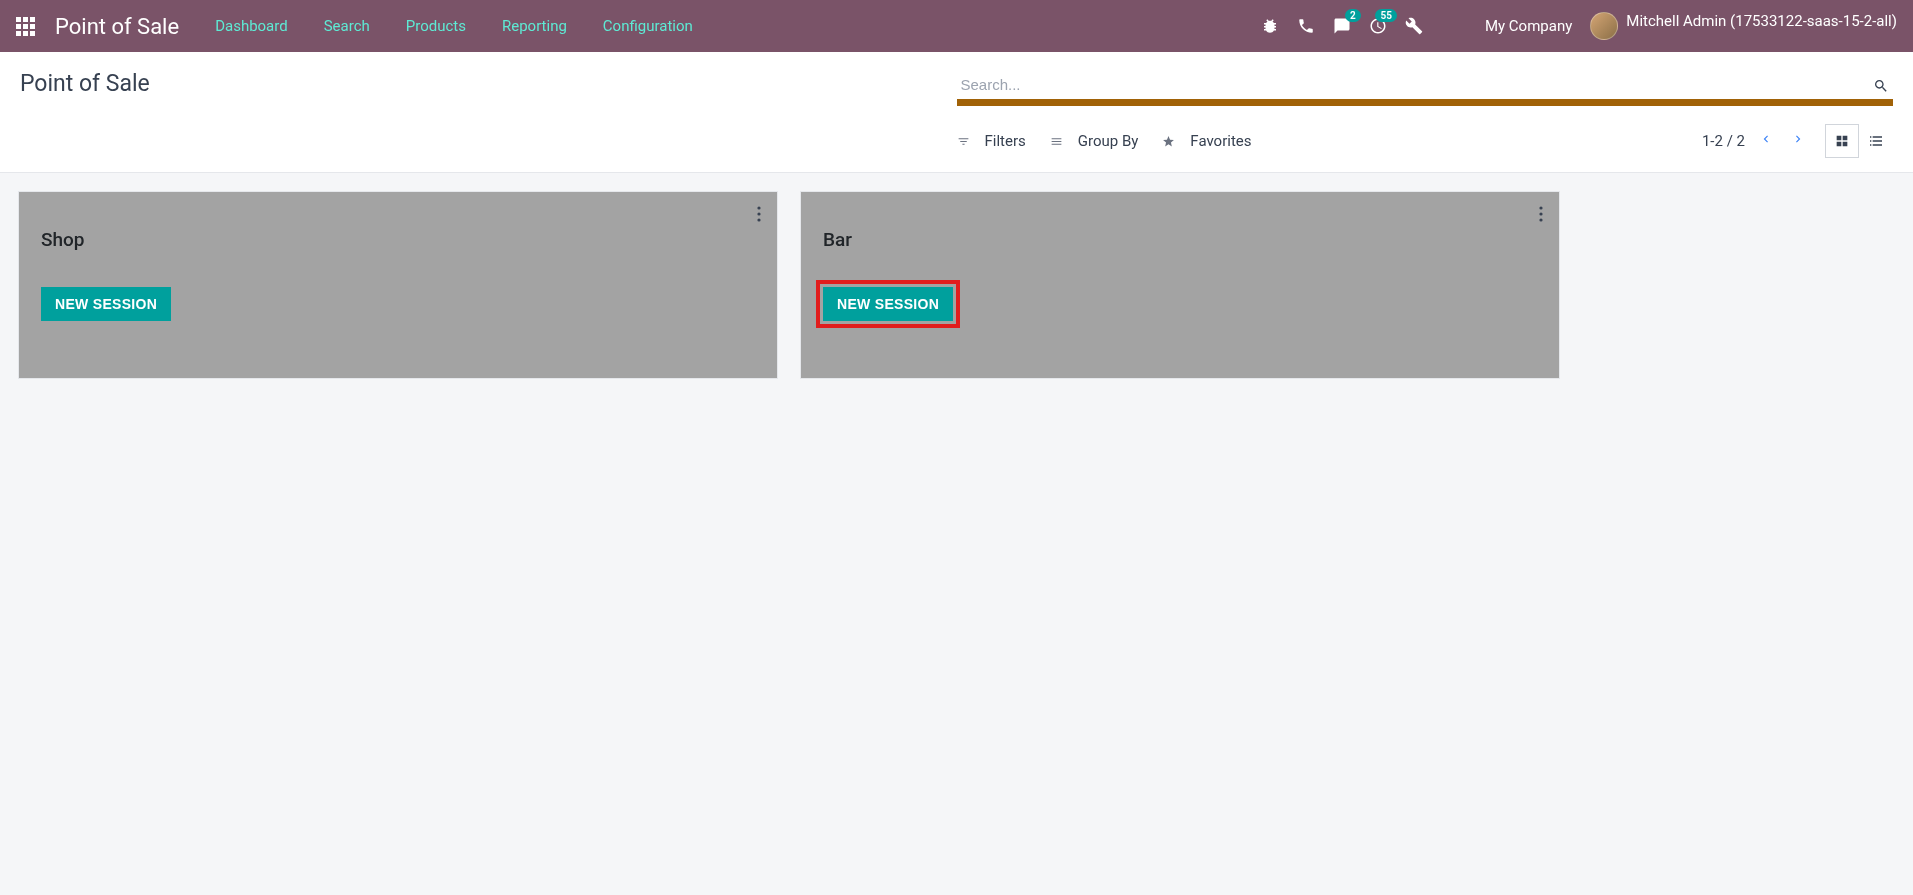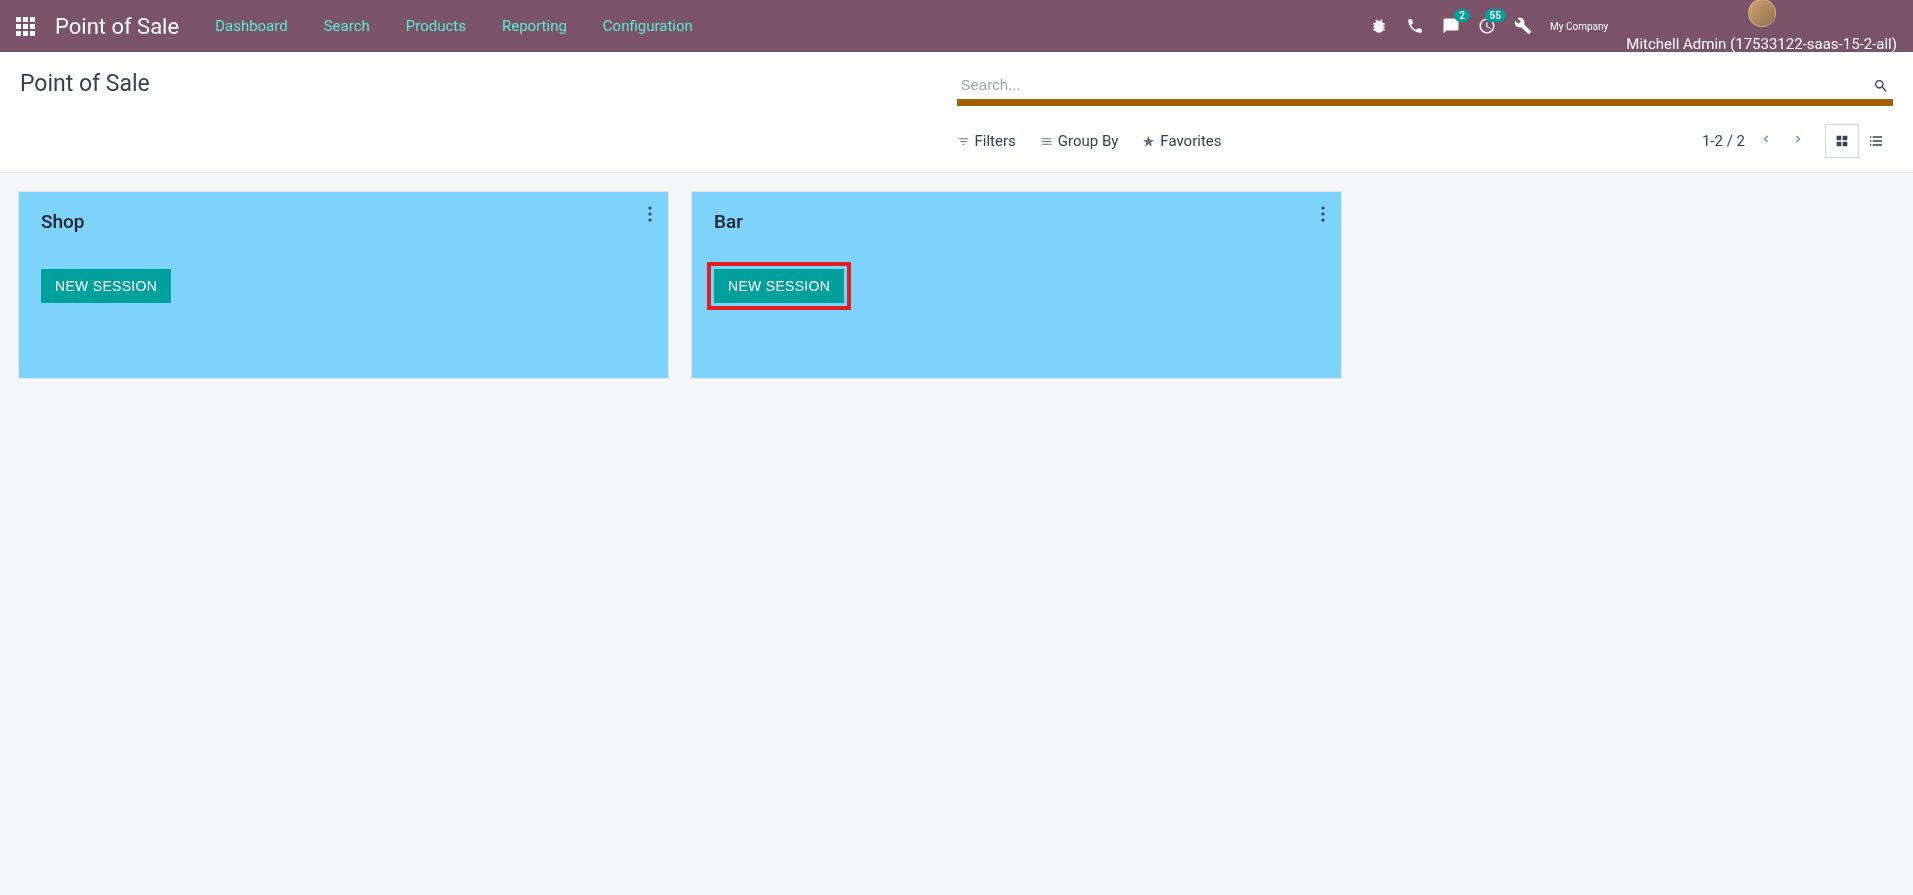--- a/index.html
+++ b/index.html
@@ -75,29 +75,28 @@
       background: #00a09d;
       color: white;
       font-size: 10px;
       font-weight: 600;
       padding: 1px 5px;
       border-radius: 10px;
       min-width: 16px;
       text-align: center;
     }
     .company-name {
-      font-size: 10px;
-      cursor: pointer;
+      font-size: 15px;
+      cursor: pointer;
+      margin-left: 44px;
     }
     .user-section {
       display: flex;
-      align-items: center;
       gap: 8px;
       cursor: pointer;
-      flex-direction: column;
     }
     .avatar {
       width: 28px;
       height: 28px;
       border-radius: 50%;
       background: linear-gradient(135deg, #d4a574 0%, #8b6f47 100%);
       border: 1px solid rgba(255,255,255,0.3);
     }
     .user-name {
       font-size: 15px;
@@ -154,21 +153,21 @@
     }
     .filter-buttons {
       display: flex;
       gap: 24px;
       flex: 0 0 50%;
       align-items: center;
     }
     .filter-btn {
       display: flex;
       align-items: center;
-      gap: 5px;
+      gap: 15px;
       font-size: 15px;
       color: #374151;
       cursor: pointer;
     }
     .filter-btn svg {
       width: 13px;
       height: 13px;
       fill: #6b7280;
     }
     .filter-right-group {
@@ -225,25 +224,25 @@
       height: 16px;
       fill: #374151;
     }
     
     .kanban-container {
       display: flex;
       gap: 22px;
       padding: 18px 18px;
     }
     .kanban-card {
-      background: #7dd3fc;
+      background: #a3a3a3;
       border: 1px solid #e5e7eb;
-      width: 651px;
+      width: 760px;
       height: 188px;
-      padding: 18px 22px;
+      padding: 36px 22px;
       position: relative;
     }
     .kanban-card.highlighted .new-session-btn {
       outline: 4px solid #e11d1d;
       outline-offset: 3px;
     }
     .card-more {
       position: absolute;
       top: 14px;
       right: 16px;
@@ -259,21 +258,21 @@
       font-weight: 500;
       color: #212529;
       margin-bottom: 36px;
     }
     .new-session-btn {
       background: #00a09d;
       color: white;
       border: none;
       padding: 9px 14px;
       font-size: 14px;
-      font-weight: 400;
+      font-weight: 700;
       letter-spacing: 0.3px;
       cursor: pointer;
     }
   </style>
 </head>
 <body>
 
 <nav class="top-nav">
   <div class="apps-icon">
     <span></span>

